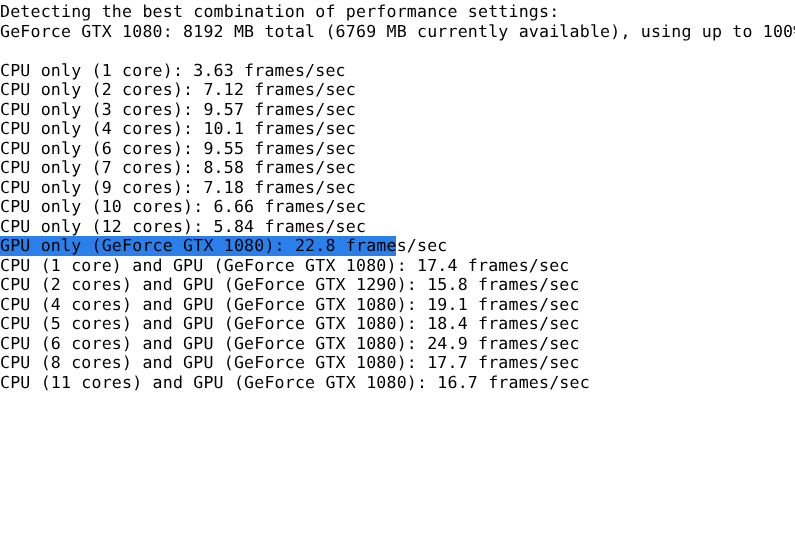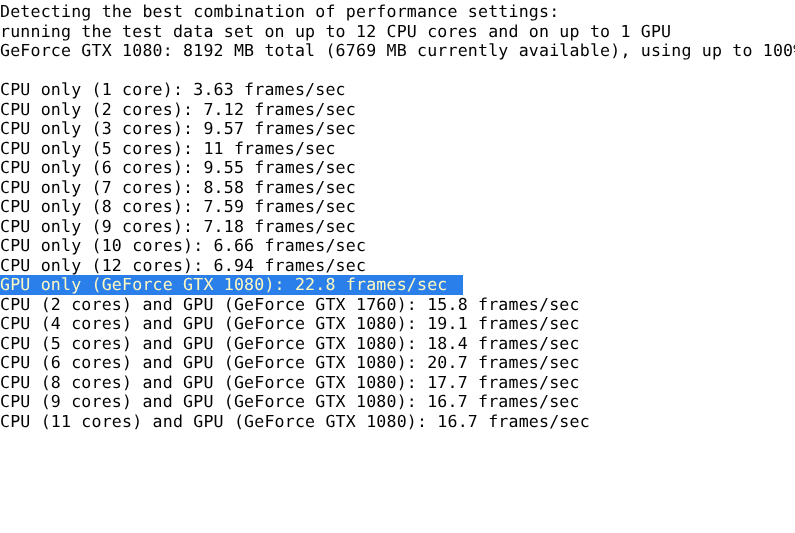--- a/index.html
+++ b/index.html
@@ -33,65 +33,63 @@
     color: #000000;
     margin: 0;
     padding: 0;
     text-rendering: geometricPrecision;
   }
   .line.blank {
     color: transparent;
   }
   .line.selected {
     background: #2a7fea;
-    color: #fef9c3;
-    width: 463px;
+    color: #000000;
+    width: 396px;
   }
   .block {
     display: block;
   }
   .pad-top {
     height: 2px;
     display: block;
   }
 </style>
 </head>
 <body>
 
 <div id="console-output">
 
   <div class="pad-top"></div>
 
   <div class="block">
     <div class="line">Detecting the best combination of performance settings:</div>
-    <div class="line">running the test data set on up to 12 CPU cores and on up to 1 GPU</div>
     <div class="line">GeForce GTX 1080: 8192 MB total (6769 MB currently available), using up to 100%</div>
   </div>
 
   <div class="line blank"> </div>
 
   <div class="block">
     <div class="line">CPU only (1 core): 3.63 frames/sec</div>
     <div class="line">CPU only (2 cores): 7.12 frames/sec</div>
     <div class="line">CPU only (3 cores): 9.57 frames/sec</div>
-    <div class="line">CPU only (5 cores): 11 frames/sec</div>
+    <div class="line">CPU only (4 cores): 10.1 frames/sec</div>
     <div class="line">CPU only (6 cores): 9.55 frames/sec</div>
     <div class="line">CPU only (7 cores): 8.58 frames/sec</div>
-    <div class="line">CPU only (8 cores): 7.59 frames/sec</div>
     <div class="line">CPU only (9 cores): 7.18 frames/sec</div>
     <div class="line">CPU only (10 cores): 6.66 frames/sec</div>
-    <div class="line">CPU only (12 cores): 6.94 frames/sec</div>
+    <div class="line">CPU only (12 cores): 5.84 frames/sec</div>
   </div>
 
   <div class="line selected">GPU only (GeForce GTX 1080): 22.8 frames/sec</div>
 
   <div class="block">
-    <div class="line">CPU (2 cores) and GPU (GeForce GTX 1760): 15.8 frames/sec</div>
+    <div class="line">CPU (1 core) and GPU (GeForce GTX 1080): 17.4 frames/sec</div>
+    <div class="line">CPU (2 cores) and GPU (GeForce GTX 1290): 15.8 frames/sec</div>
     <div class="line">CPU (4 cores) and GPU (GeForce GTX 1080): 19.1 frames/sec</div>
     <div class="line">CPU (5 cores) and GPU (GeForce GTX 1080): 18.4 frames/sec</div>
-    <div class="line">CPU (6 cores) and GPU (GeForce GTX 1080): 20.7 frames/sec</div>
+    <div class="line">CPU (6 cores) and GPU (GeForce GTX 1080): 24.9 frames/sec</div>
     <div class="line">CPU (8 cores) and GPU (GeForce GTX 1080): 17.7 frames/sec</div>
-    <div class="line">CPU (9 cores) and GPU (GeForce GTX 1080): 16.7 frames/sec</div>
     <div class="line">CPU (11 cores) and GPU (GeForce GTX 1080): 16.7 frames/sec</div>
 
   </div>
 
 </div>
 
 </body></html>

